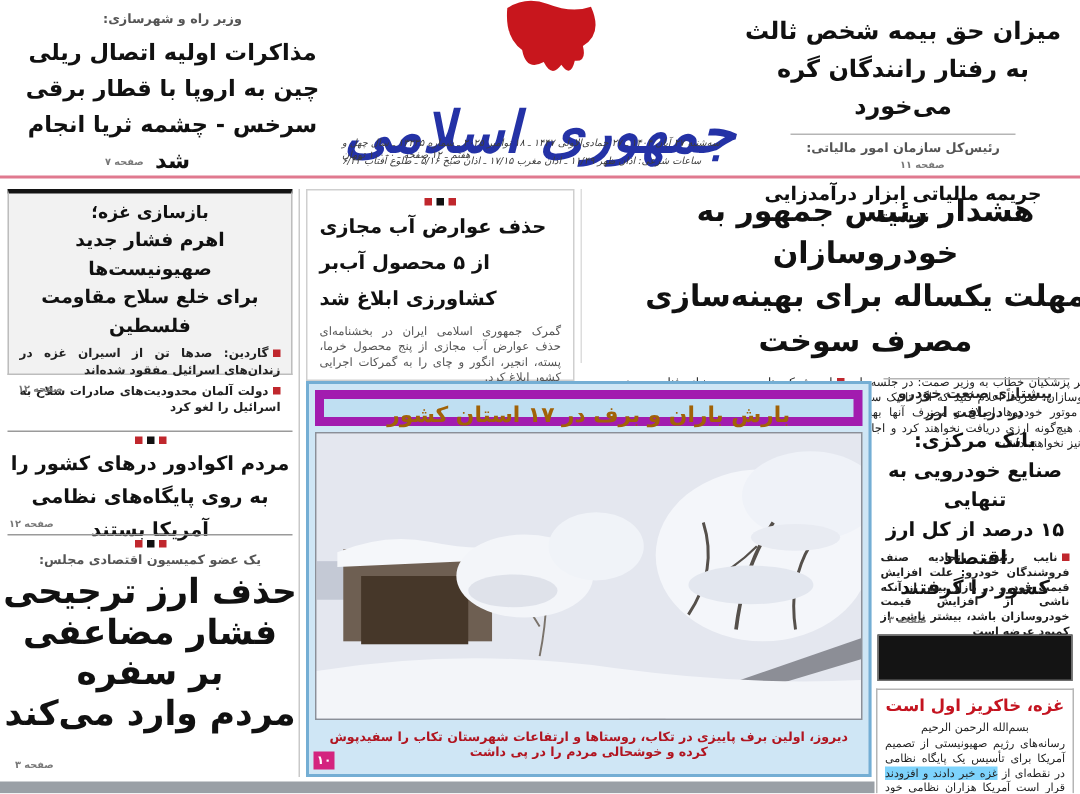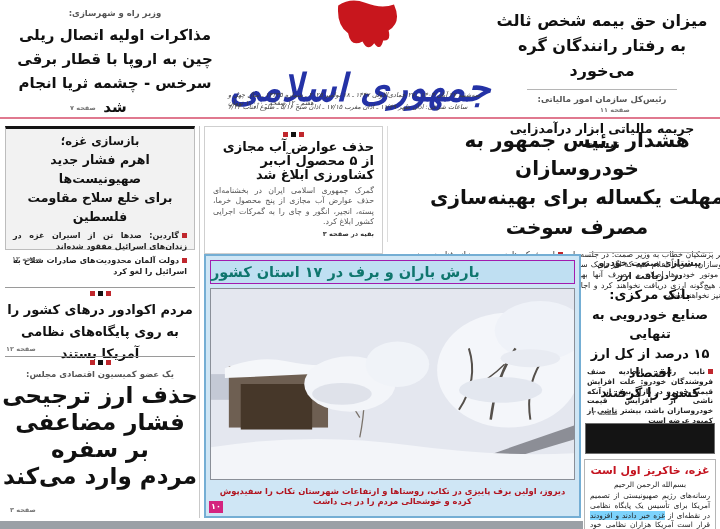--- a/index.html
+++ b/index.html
@@ -48,38 +48,38 @@
   .gaza-bullet { font-size:8px; line-height:10.5px; font-weight:bold; color:#222; text-align:justify; margin-bottom:4px; }
   .ecu-hdl { left:5px; top:299px; width:190px; font-size:13px; line-height:22px; }
   .cur-kicker { left:5px; top:369px; width:190px; font-size:8.5px; }
   .cur-hdl { left:2px; top:382px; width:196px; font-size:23px; line-height:27px; }
   .cur-bullet { left:8px; top:467px; width:184px; font-size:8px; line-height:10.4px; font-weight:bold; color:#222; }
 
   .vdiv { width:1px; background:#c9c9c9; }
 
   
   .water-box { left:204px; top:126px; width:179px; height:128px; border:1px solid #cfcfcf; padding:5px 8px; }
-  .water-box .hdl { font-size:13px; line-height:14px; text-align:right; margin-top:3px; }
+  .water-box .hdl { font-size:13px; line-height:24px; text-align:left; margin-top:3px; }
   .water-box .bodytxt { font-size:7.8px; line-height:10.3px; margin-top:4px; color:#555; }
   .water-box .pageref { color:#333; margin-top:3px; }
 
   
   .main-art { left:416px; top:126px; width:322px; }
   .main-art .h1 { font-size:20px; line-height:28px; }
   .main-art .h2 { font-size:20px; line-height:30px; }
   .main-bullets { display:flex; gap:10px; margin-top:8px; }
   .main-bullets .col { font-size:7.8px; line-height:10.2px; color:#222; text-align:justify; }
   .main-bullets .colR { width:165px; }
   .main-bullets .colL { width:147px; }
 
   
   .photo-box { left:204px; top:254px; width:377px; height:264px; border:2px solid #74aed4;
                background:#cfe6f5; padding:4px; }
-  .banner { background:#bfdff2; border:1px solid #a21caf; color:#0f766e; font-weight:bold;
-            font-size:14.5px; text-align:left; height:24px; line-height:22px; }
+  .banner { background:#bfdff2; border:6px solid #a21caf; color:#a16207; font-weight:bold;
+            font-size:14.5px; text-align:center; height:24px; line-height:22px; }
   .photo { position:relative; margin-top:4px; height:192px; border:1px solid #8a8f98; background:#e4e7ef; overflow:hidden; }
   .photo svg { display:block; width:100%; height:100%; }
   .caption { color:#b11520; font-size:8.4px; font-weight:bold; text-align:center; padding-top:6px; }
   .badge { position:absolute; left:3px; bottom:3px; width:14px; height:12px; background:#d4247f;
            color:#fff; font-size:8px; line-height:12px; text-align:center; font-weight:bold; }
 
   
   .rc-kicker { left:585px; top:257px; width:130px; font-size:9.5px; line-height:12.5px; color:#222; font-weight:bold; }
   .rc-hdl { left:583px; top:285px; width:134px; font-size:13px; line-height:19.5px; }
   .rc-bullet { left:587px; top:367px; width:126px; font-size:7.4px; line-height:9.8px; font-weight:bold; color:#222; }

